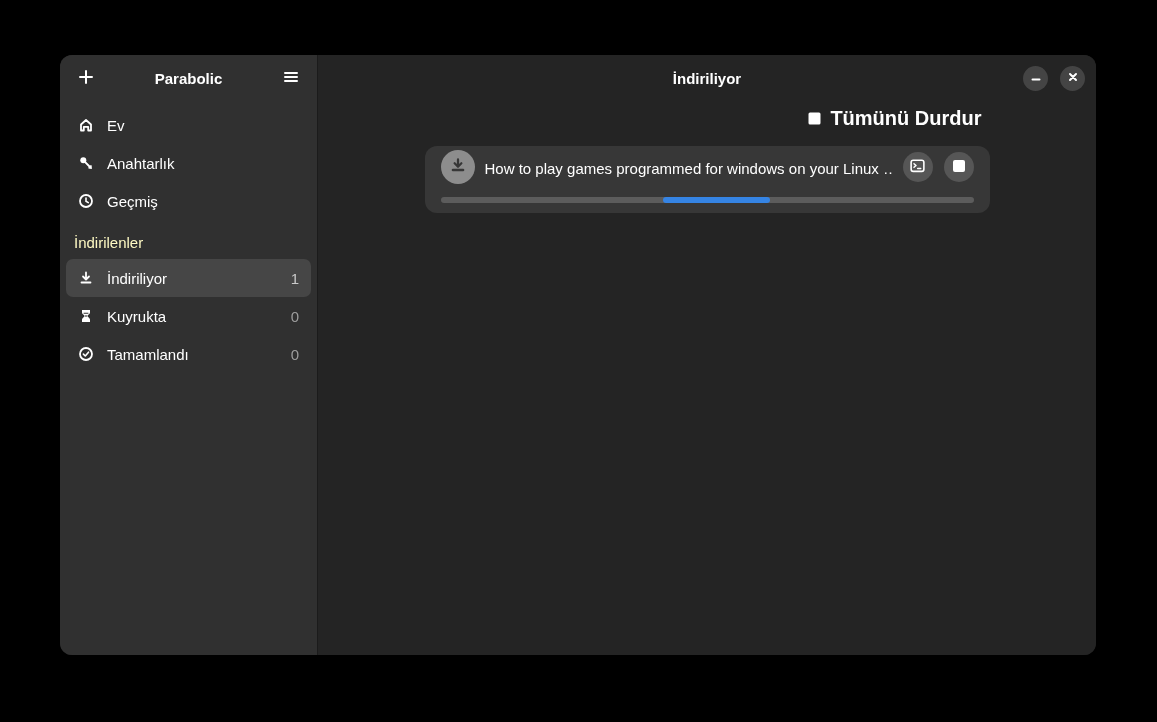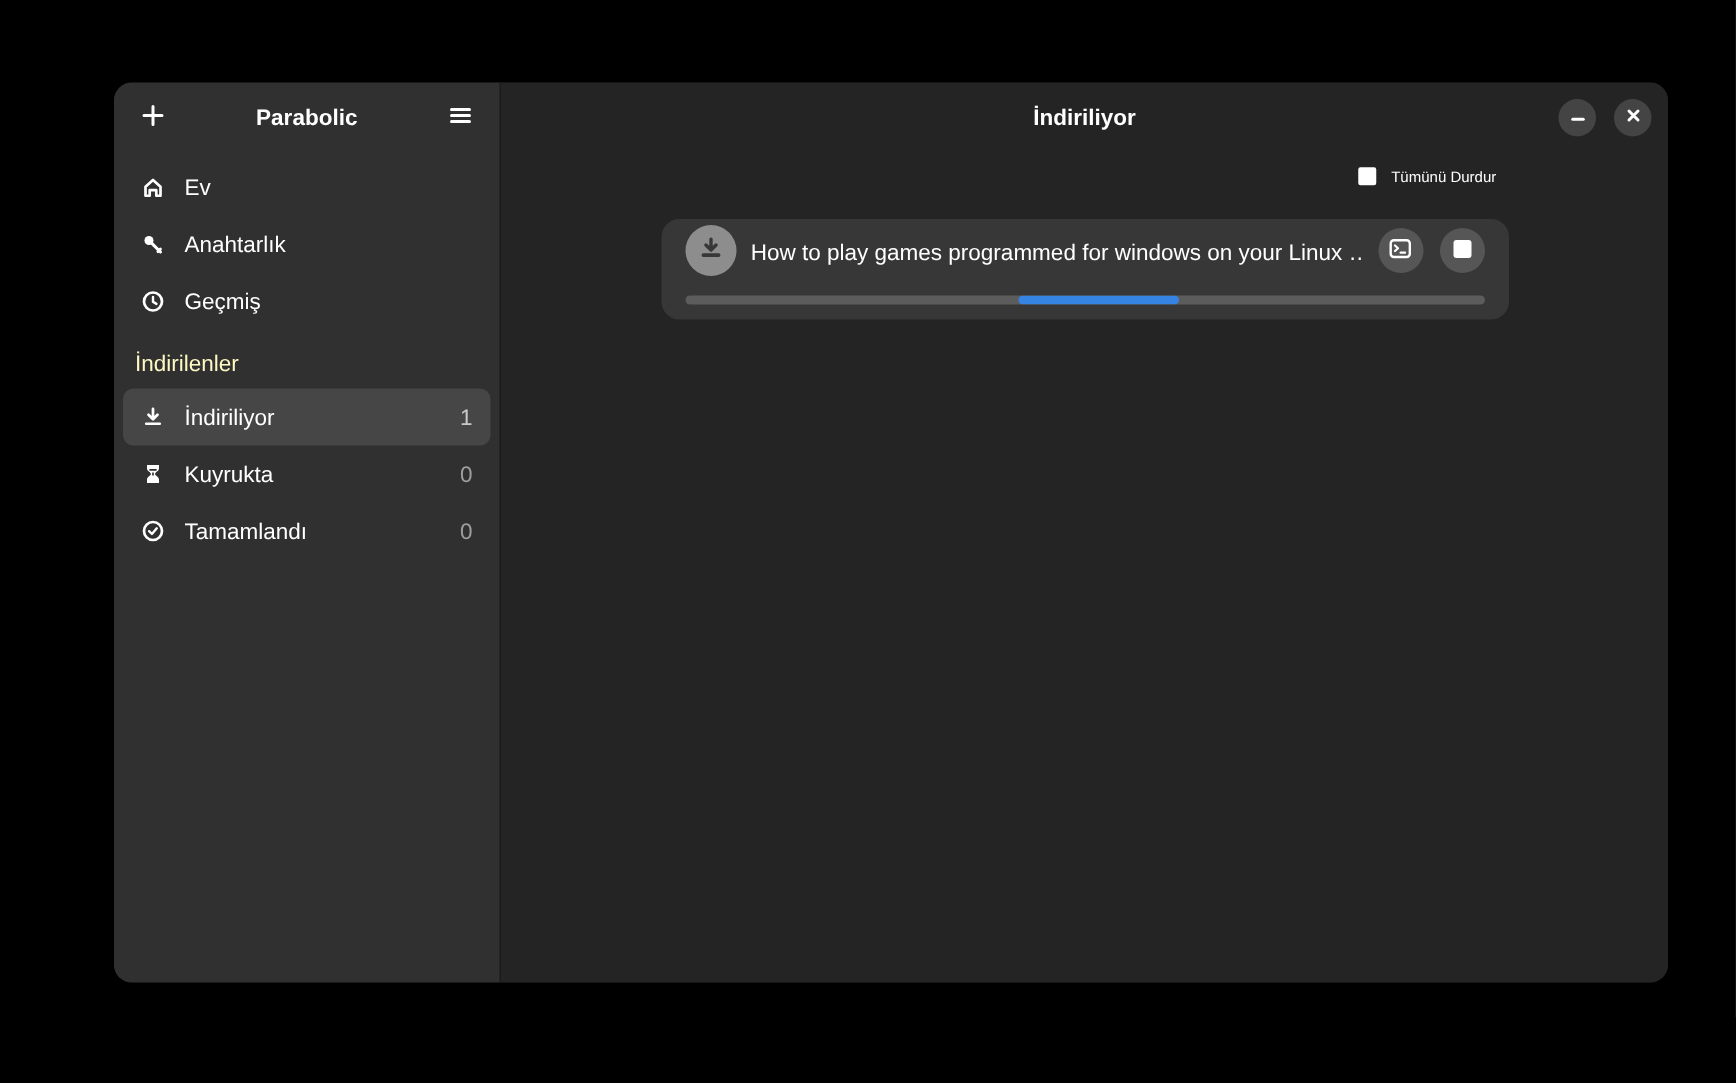--- a/index.html
+++ b/index.html
@@ -5,21 +5,21 @@
   * { margin: 0; padding: 0; box-sizing: border-box; }
   html, body { width: 1157px; height: 722px; }
   body {
     background: #000000;
     position: relative;
     font-family: "Liberation Sans", "DejaVu Sans", sans-serif;
     overflow: hidden;
   }
   .window {
     position: absolute;
-    left: 76px; top: 55px;
+    left: 60px; top: 55px;
     width: 1036px; height: 600px;
     border-radius: 12px;
     overflow: hidden;
     display: flex;
     background: #242424;
   }
   
   .sidebar {
     width: 258px;
     flex-shrink: 0;
@@ -130,22 +130,22 @@
     flex-shrink: 0;
   }
   .stop-all-btn {
     display: flex;
     align-items: center;
     gap: 9px;
     background: transparent;
     border: none;
     color: #ffffff;
     font-family: inherit;
-    font-weight: normal;
-    font-size: 10px;
+    font-weight: bold;
+    font-size: 20px;
     padding: 5px 8px;
     border-radius: 6px;
     cursor: pointer;
   }
   
   .card {
     width: 565px;
     margin: 11px auto 0;
     background: #373737;
     border-radius: 12px;

